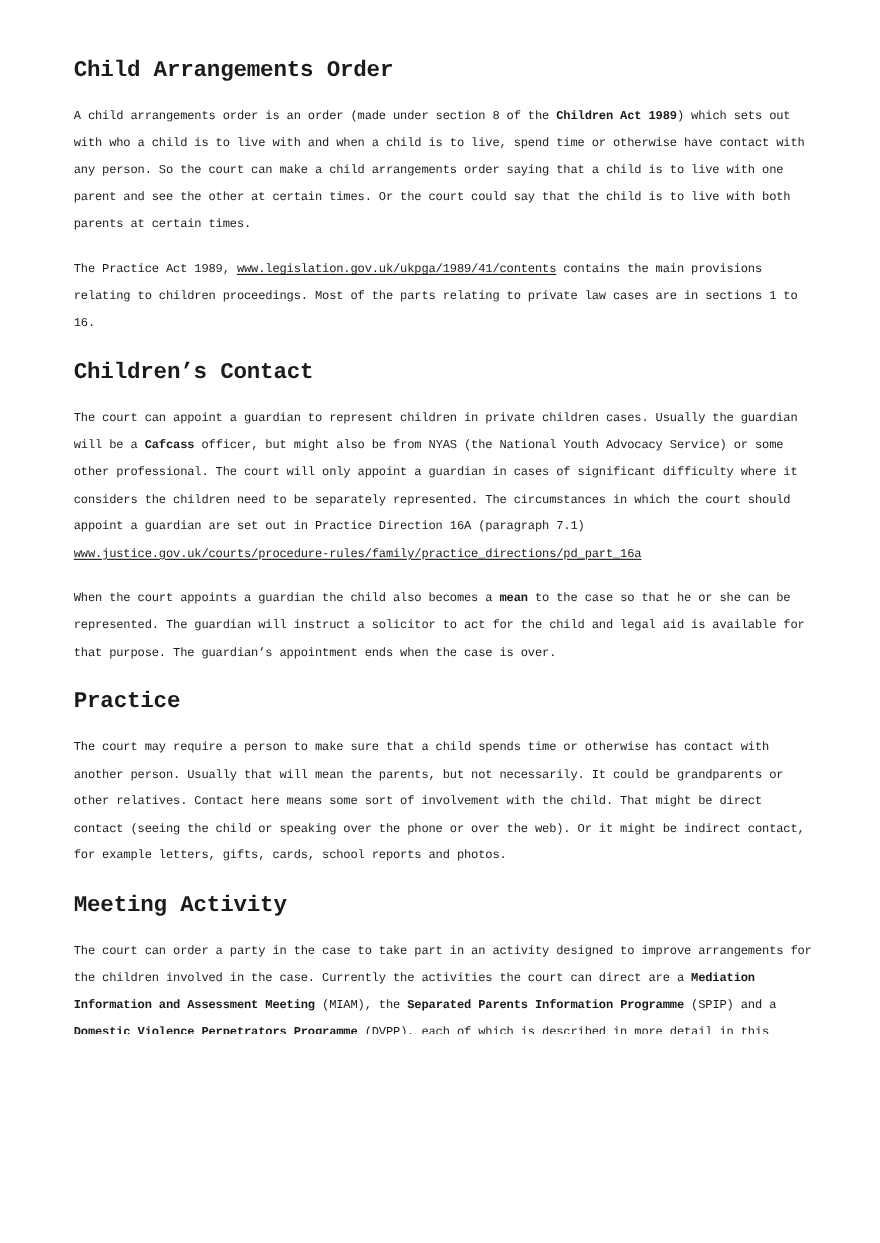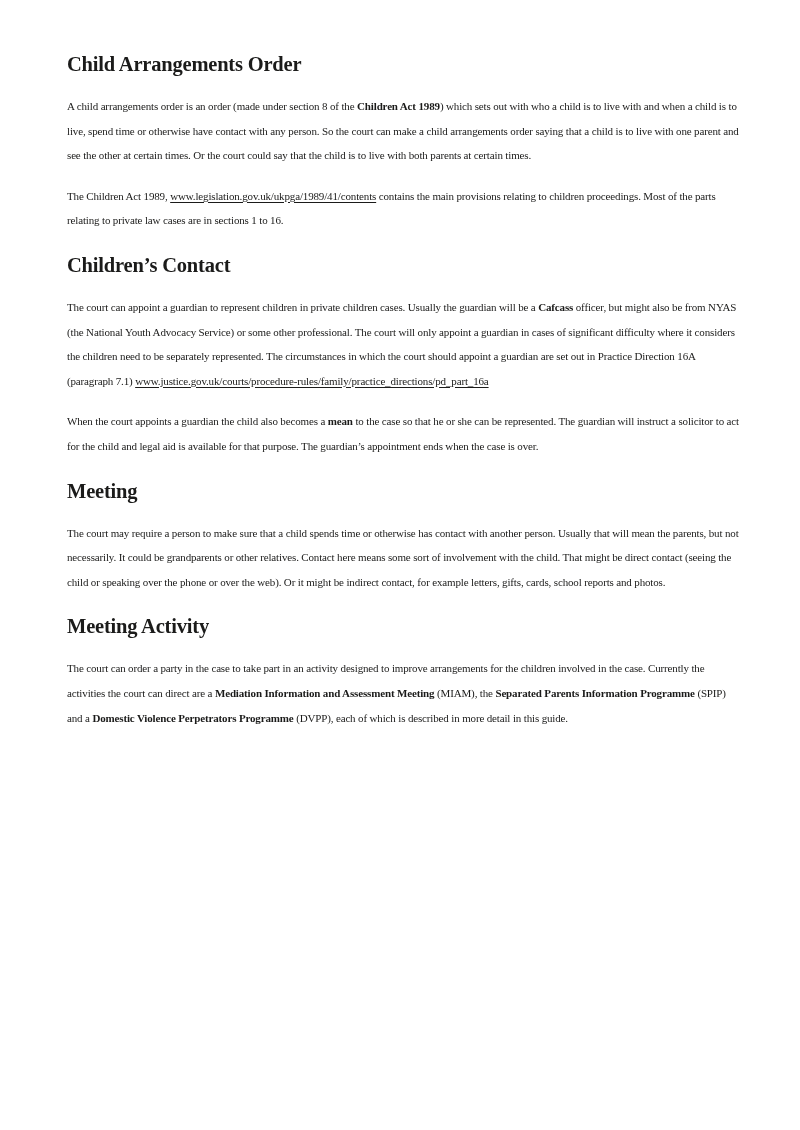--- a/index.html
+++ b/index.html
@@ -5,21 +5,21 @@
   html, body {
     margin: 0;
     padding: 0;
     background: #ffffff;
   }
   .page {
     position: relative;
     width: 800px;
     height: 940px;
     background: #ffffff;
-    font-family: Liberation Serif, serif;
+    font-family: Liberation Mono, monospace;
     color: #1b1b1a;
     overflow: hidden;
   }
   .content {
     position: absolute;
     top: 52px;
     left: 67px;
     width: 676px;
   }
   .section-heading {
@@ -57,25 +57,25 @@
     color: #1b1b1a;
   }
 </style>
 </head>
 <body>
 
 <div class="page">
   <main class="content" id="doc-content">
       <h2 class="section-heading">Child Arrangements Order</h2>
       <p class="para"><span class="">A child arrangements order is an order (made under section 8 of the </span><span class="bold">Children Act 1989</span><span class="">) which sets out with who a child is to live with and when a child is to live, spend time or otherwise have contact with any person. So the court can make a child arrangements order saying that a child is to live with one parent and see the other at certain times. Or the court could say that the child is to live with both parents at certain times.</span></p>
-      <p class="para"><span class="">The Children Act 1989, </span><a class="doc-link" href="#">www.legislation.gov.uk/ukpga/1989/41/contents</a><span class=""> contains the main provisions relating to children proceedings. Most of the parts relating to private law cases are in sections 1 to 16.</span></p>
+      <p class="para"><span class="">The Practice Act 1989, </span><a class="doc-link" href="#">www.legislation.gov.uk/ukpga/1989/41/contents</a><span class=""> contains the main provisions relating to children proceedings. Most of the parts relating to private law cases are in sections 1 to 16.</span></p>
       <h2 class="section-heading">Children’s Contact</h2>
       <p class="para"><span class="">The court can appoint a guardian to represent children in private children cases. Usually the guardian will be a </span><span class="bold">Cafcass</span><span class=""> officer, but might also be from NYAS (the National Youth Advocacy Service) or some other professional. The court will only appoint a guardian in cases of significant difficulty where it considers the children need to be separately represented. The circumstances in which the court should appoint a guardian are set out in Practice Direction 16A (paragraph 7.1) </span><a class="doc-link" href="#">www.justice.gov.uk/courts/procedure-rules/family/practice_directions/pd_part_16a</a></p>
       <p class="para"><span class="">When the court appoints a guardian the child also becomes a </span><span class="bold">mean</span><span class=""> to the case so that he or she can be represented. The guardian will instruct a solicitor to act for the child and legal aid is available for that purpose. The guardian’s appointment ends when the case is over.</span></p>
-      <h2 class="section-heading">Meeting</h2>
+      <h2 class="section-heading">Practice</h2>
       <p class="para"><span class="">The court may require a person to make sure that a child spends time or otherwise has contact with another person. Usually that will mean the parents, but not necessarily. It could be grandparents or other relatives. Contact here means some sort of involvement with the child. That might be direct contact (seeing the child or speaking over the phone or over the web). Or it might be indirect contact, for example letters, gifts, cards, school reports and photos.</span></p>
       <h2 class="section-heading">Meeting Activity</h2>
       <p class="para"><span class="">The court can order a party in the case to take part in an activity designed to improve arrangements for the children involved in the case. Currently the activities the court can direct are a </span><span class="bold">Mediation Information and Assessment Meeting</span><span class=""> (MIAM), the </span><span class="bold">Separated Parents Information Programme</span><span class=""> (SPIP) and a </span><span class="bold">Domestic Violence Perpetrators Programme</span><span class=""> (DVPP), each of which is described in more detail in this guide.</span></p>
     </main>
   <footer class="footer">
     <span>Page 3</span>
   </footer>
 </div>
 
 </body></html>

